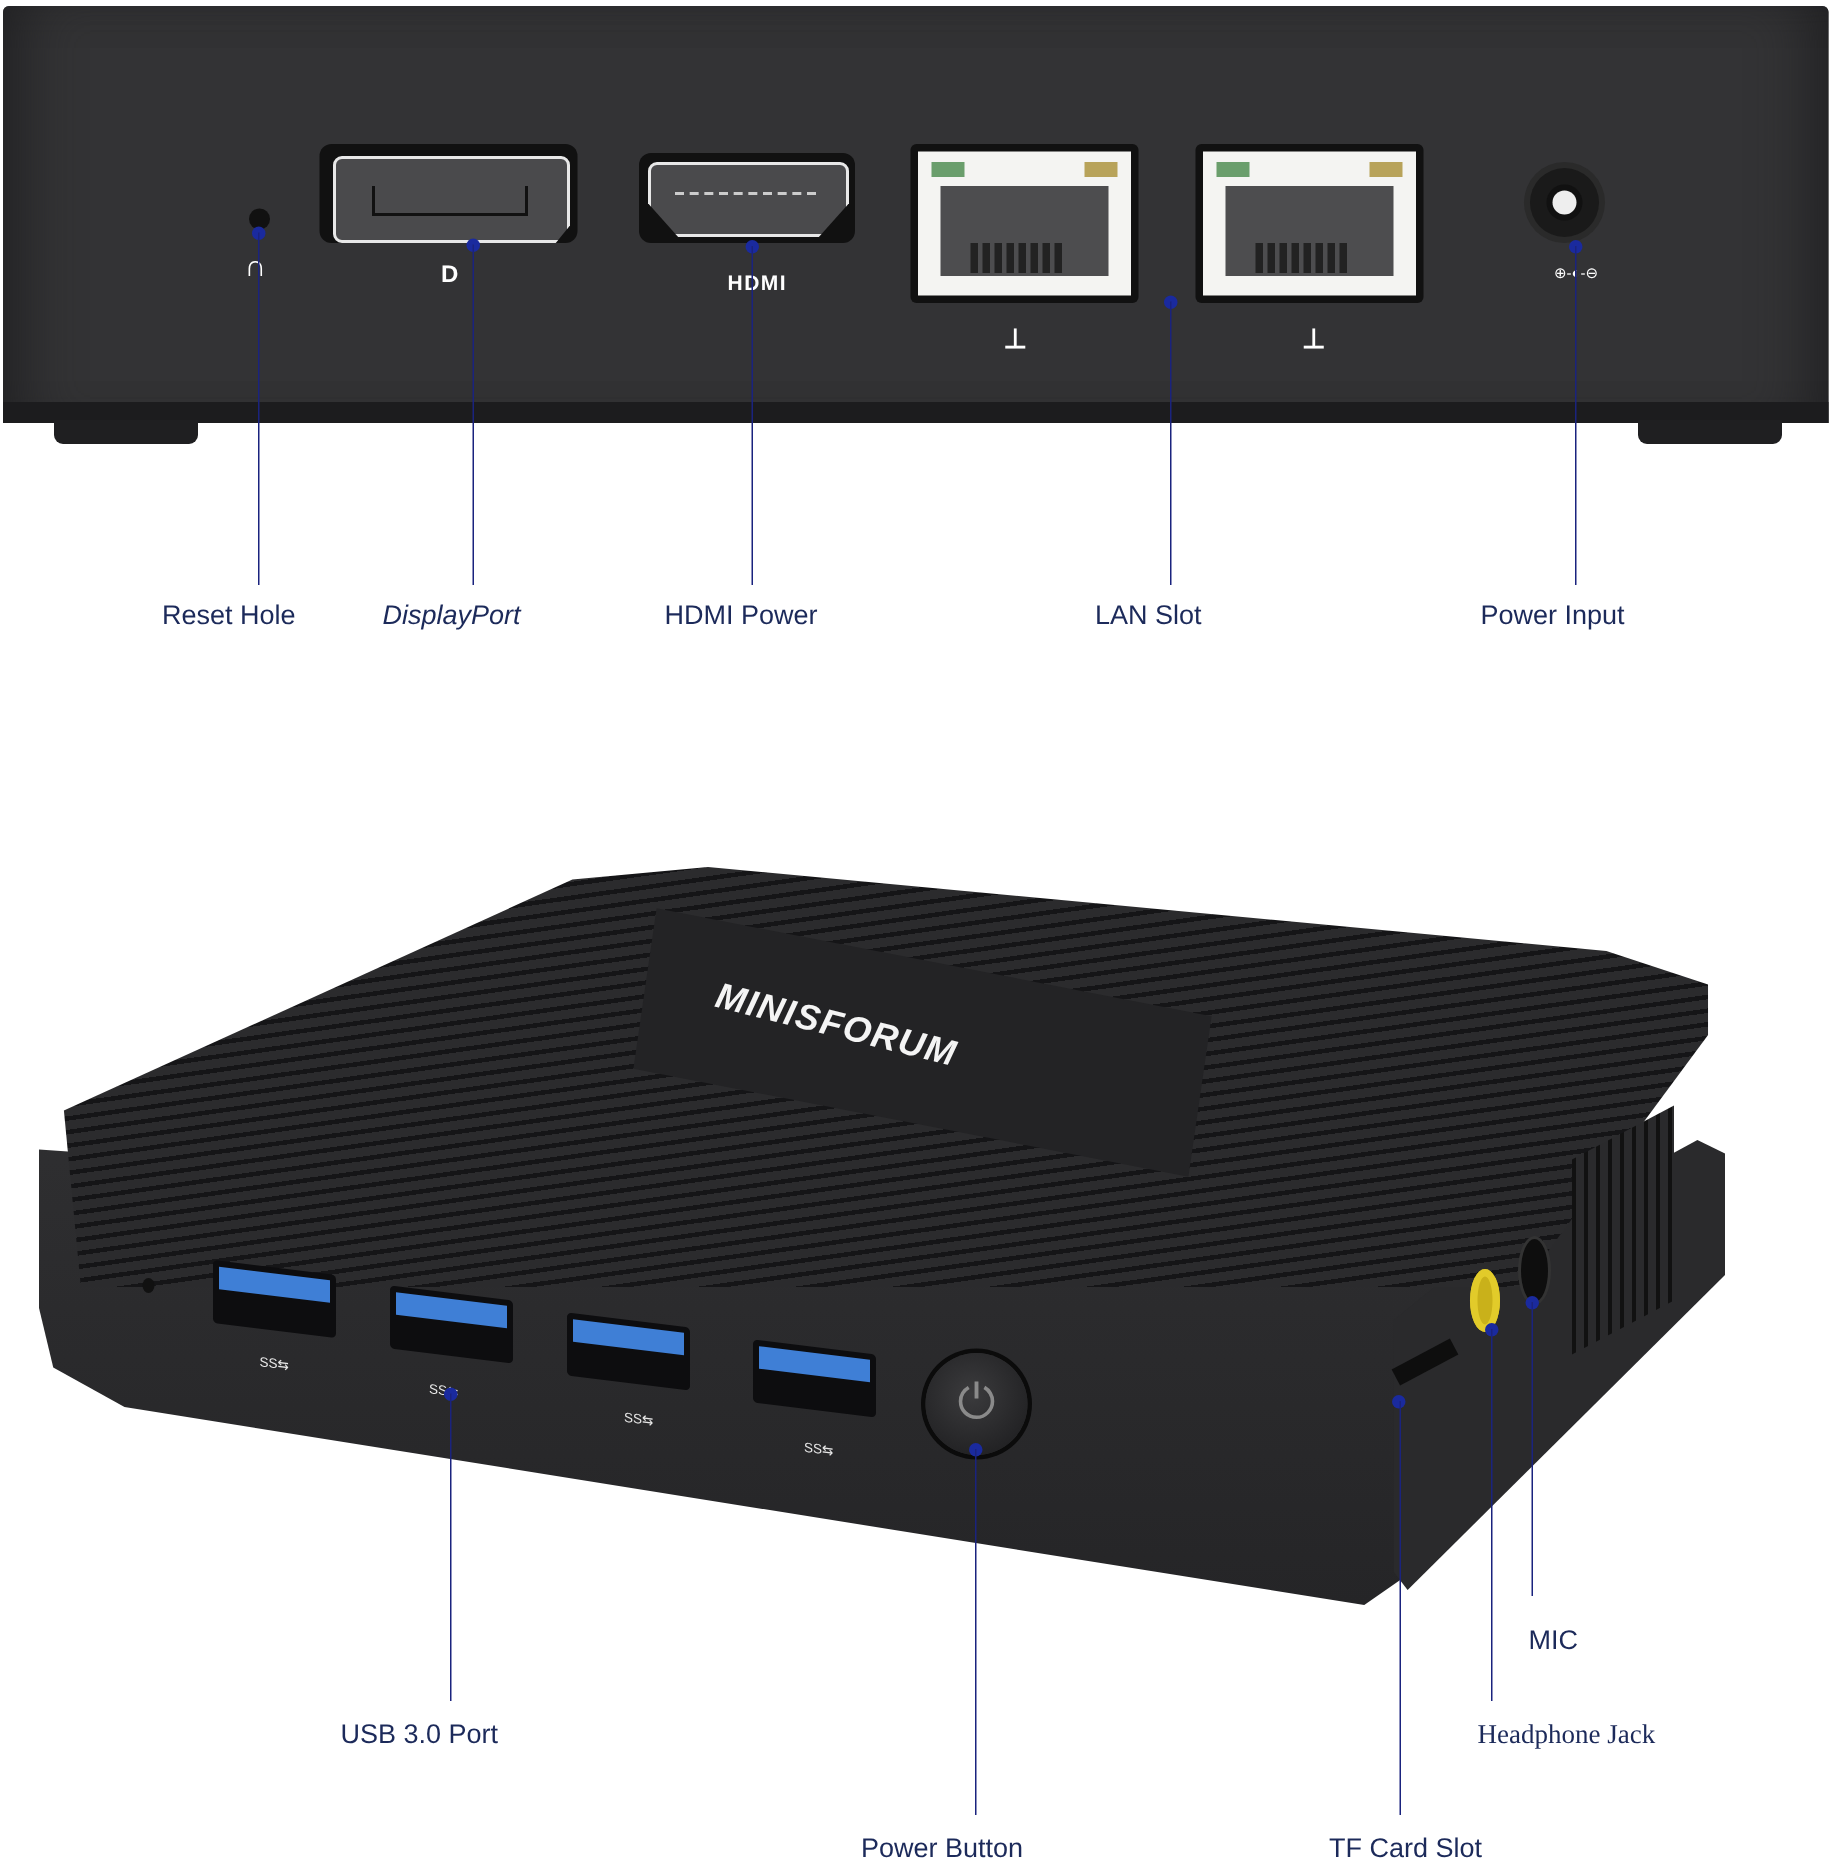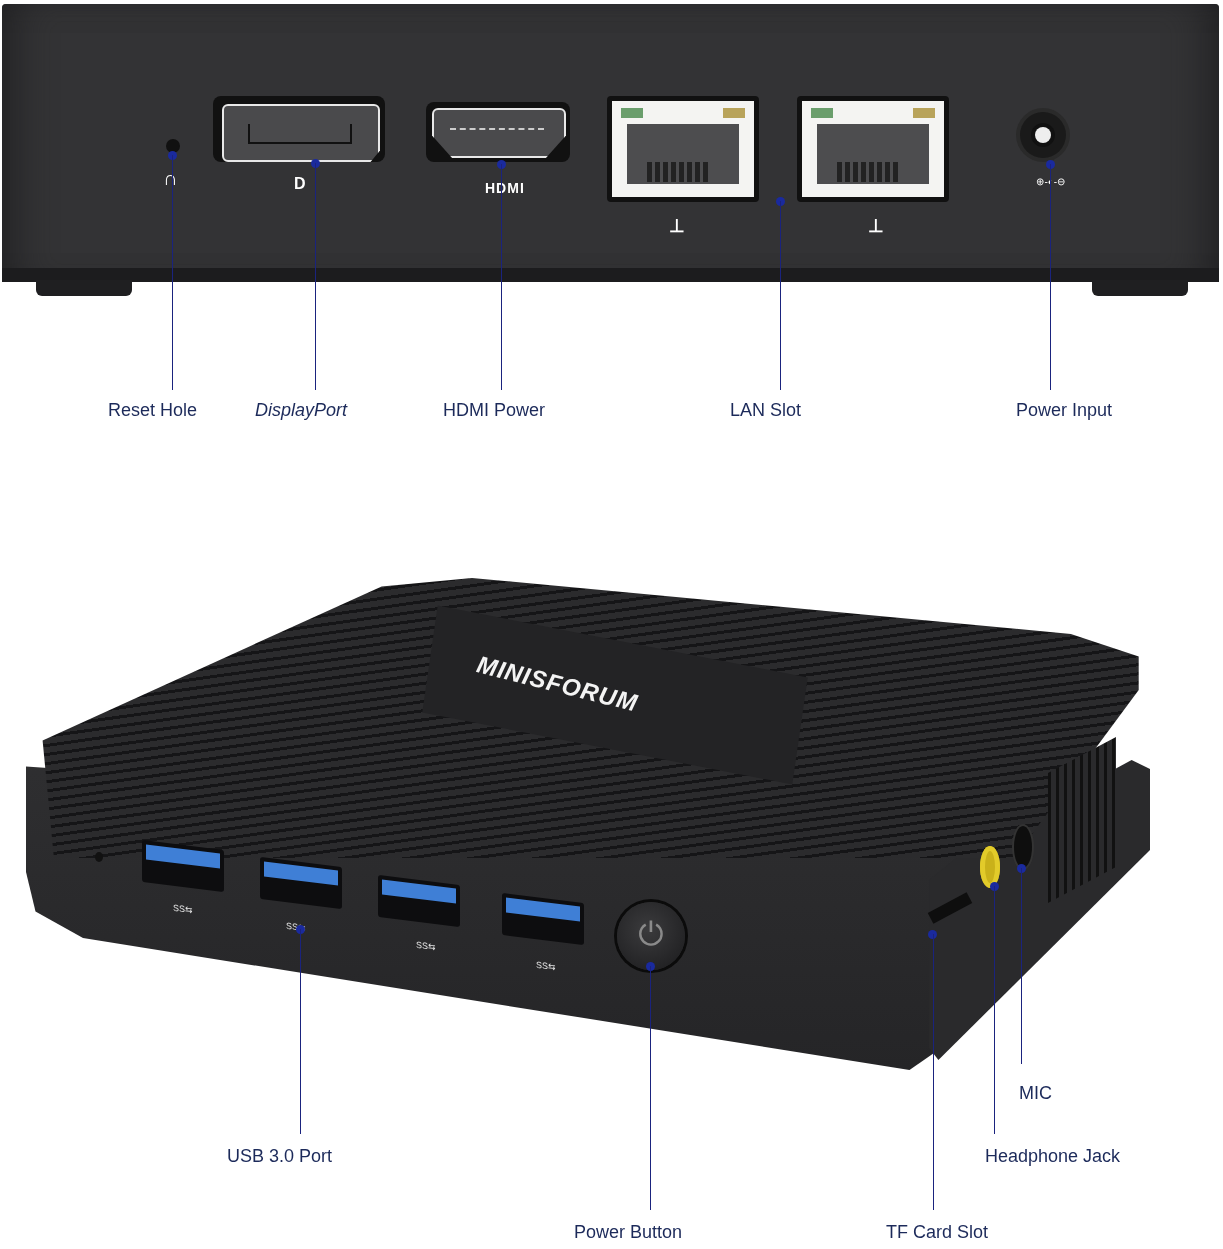--- a/index.html
+++ b/index.html
@@ -118,21 +118,21 @@
 <div class="abs leader" style="left:501px;top:164px;height:226px;"></div>
 <div class="abs dot" style="left:776px;top:197px;"></div>
 <div class="abs leader" style="left:780px;top:201px;height:189px;"></div>
 <div class="abs dot" style="left:1046px;top:160px;"></div>
 <div class="abs leader" style="left:1050px;top:164px;height:226px;"></div>
 
 <div class="abs label" style="left:108px;top:400px;">Reset Hole</div>
 <div class="abs label" style="left:255px;top:400px;font-style:italic;">DisplayPort</div>
 <div class="abs label" style="left:443px;top:400px;">HDMI Power</div>
 <div class="abs label" style="left:730px;top:400px;">LAN Slot</div>
-<div class="abs label" style="left:987px;top:400px;margin-left:29px;">Power Input</div>
+<div class="abs label" style="left:987px;top:400px;">Power Input</div>
 
 <div class="abs front-main"></div>
 <div class="abs side-face"></div>
 <div class="abs top-face"></div>
 <div class="abs logo-plate"></div>
 <div class="abs logo">MINISFORUM</div>
 <div class="abs vents"></div>
 
 <div class="abs reset-dot"></div>
 
@@ -167,14 +167,14 @@
 <div class="abs dot" style="left:928px;top:930px;"></div>
 <div class="abs leader" style="left:933px;top:934px;height:276px;"></div>
 <div class="abs dot" style="left:990px;top:882px;"></div>
 <div class="abs leader" style="left:994px;top:886px;height:248px;"></div>
 <div class="abs dot" style="left:1017px;top:864px;"></div>
 <div class="abs leader" style="left:1021px;top:868px;height:196px;"></div>
 
 <div class="abs label" style="left:227px;top:1146px;">USB 3.0 Port</div>
 <div class="abs label" style="left:574px;top:1222px;text-align:center;">Power Button</div>
 <div class="abs label" style="left:886px;top:1222px;">TF Card Slot</div>
-<div class="abs label" style="left:985px;top:1146px;">Headphone Jack</div>
+<div class="abs label" style="left:985px;top:1146px;font-family:Liberation Serif, serif;">Headphone Jack</div>
 <div class="abs label" style="left:1019px;top:1083px;">MIC</div>
 
 </body></html>

